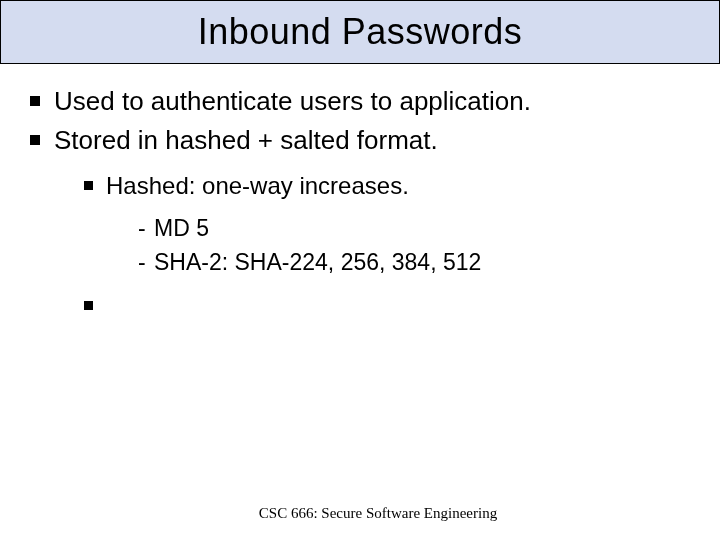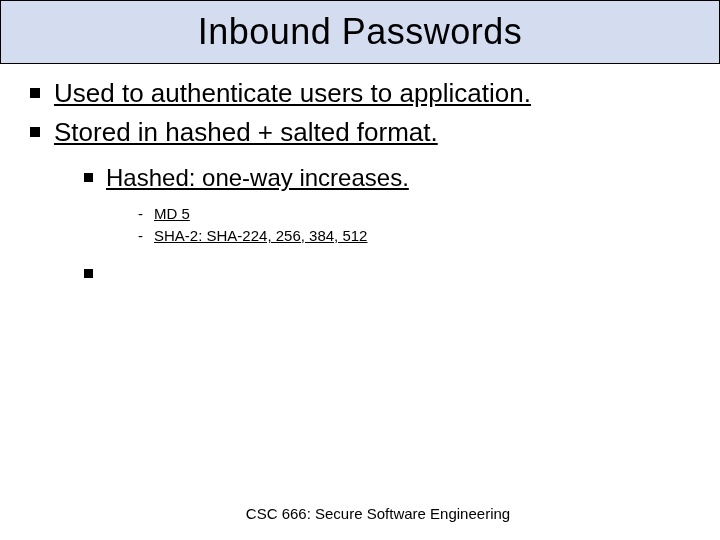--- a/index.html
+++ b/index.html
@@ -18,22 +18,21 @@
     display: flex;
     align-items: center;
     justify-content: center;
   }
   .title-bar h1 {
     font-size: 36px;
     font-weight: normal;
     letter-spacing: 0.5px;
   }
   .content {
-    padding: 12px 20px 0 20px;
-    text-decoration: underline;
+    padding: 20px 20px 0 20px;
   }
   ul { list-style: none; }
   .lvl1 > li {
     font-size: 26px;
     line-height: 1.35;
     padding-left: 34px;
     position: relative;
     margin-bottom: 4px;
   }
   .lvl1 > li::before {
@@ -64,37 +63,37 @@
     width: 9px;
     height: 9px;
     background: #000000;
   }
   .lvl3 {
     margin-top: 8px;
     margin-left: 28px;
     margin-bottom: 10px;
   }
   .lvl3 > li {
-    font-size: 15px;
+    font-size: 23px;
     line-height: 1.5;
     padding-left: 20px;
     position: relative;
   }
   .lvl3 > li::before {
     content: "-";
     position: absolute;
     left: 4px;
     top: 0;
   }
   .footer {
     position: absolute;
     bottom: 18px;
     width: 100%;
     text-align: center;
-    font-family: Liberation Sans, sans-serif;
+    font-family: Liberation Serif, serif;
     font-size: 15px;
     padding-left: 36px;
   }
 </style>
 </head>
 <body>
 
 <div class="title-bar">
   <h1>Inbound Passwords</h1>
 </div>

